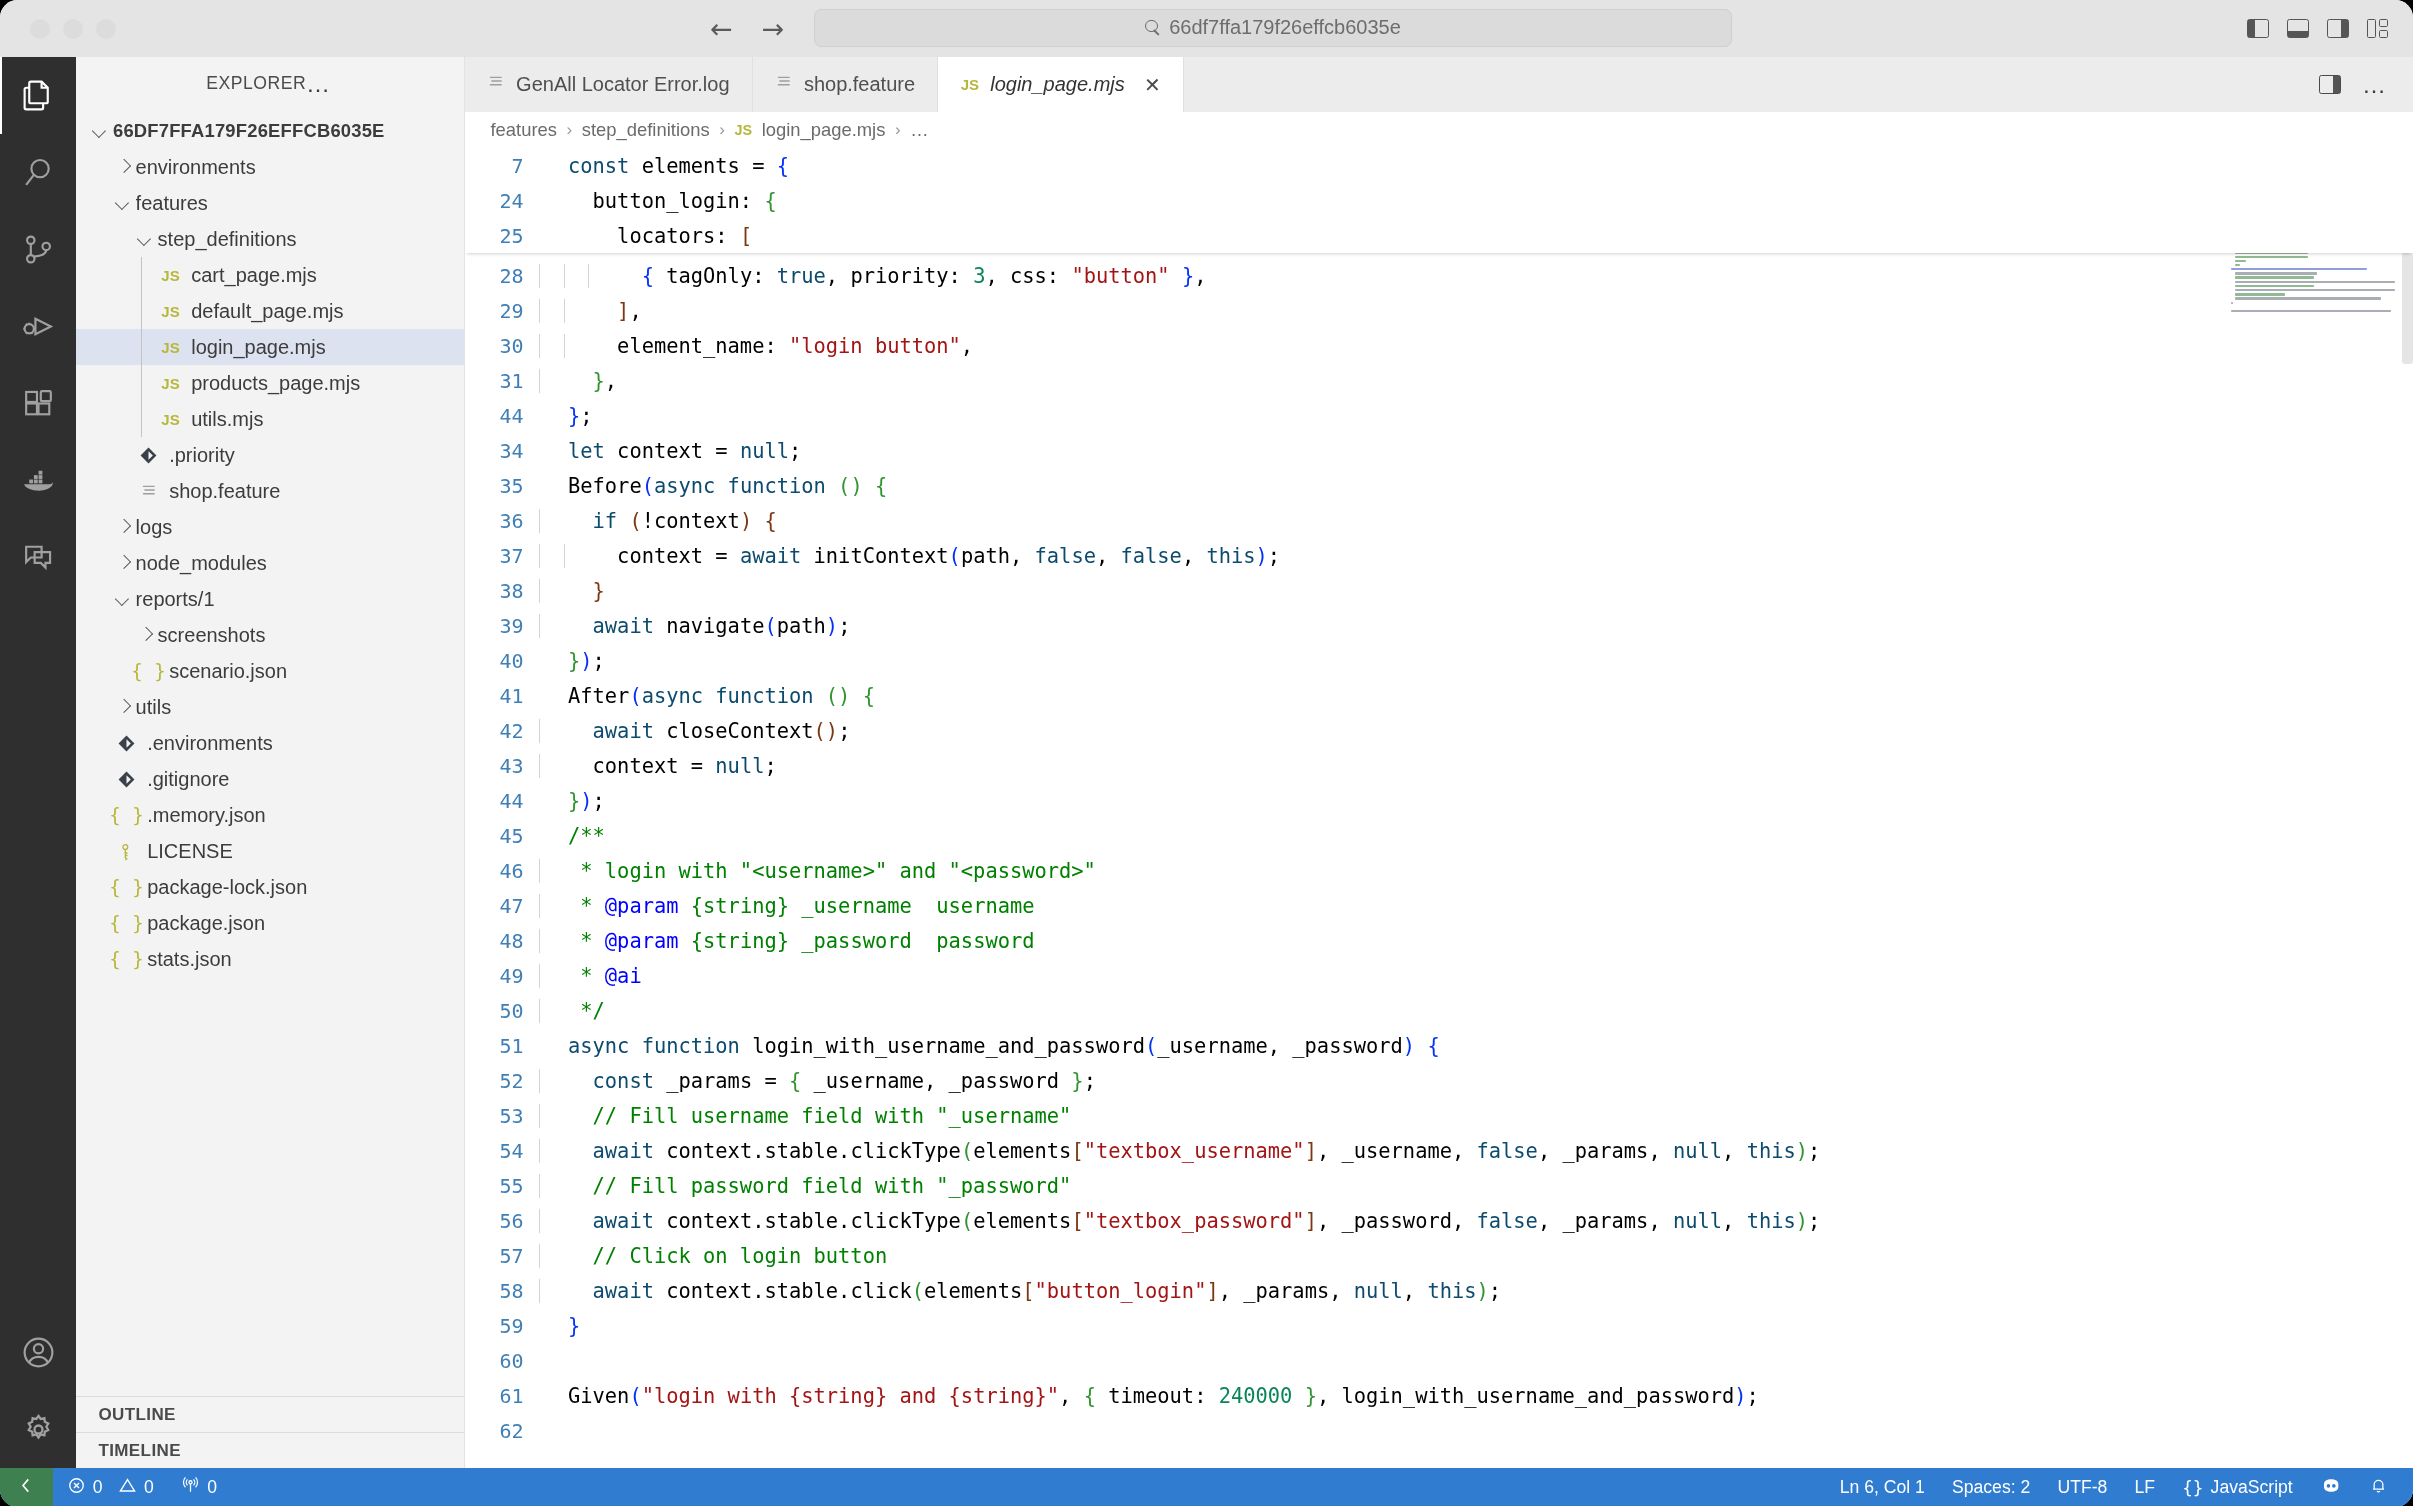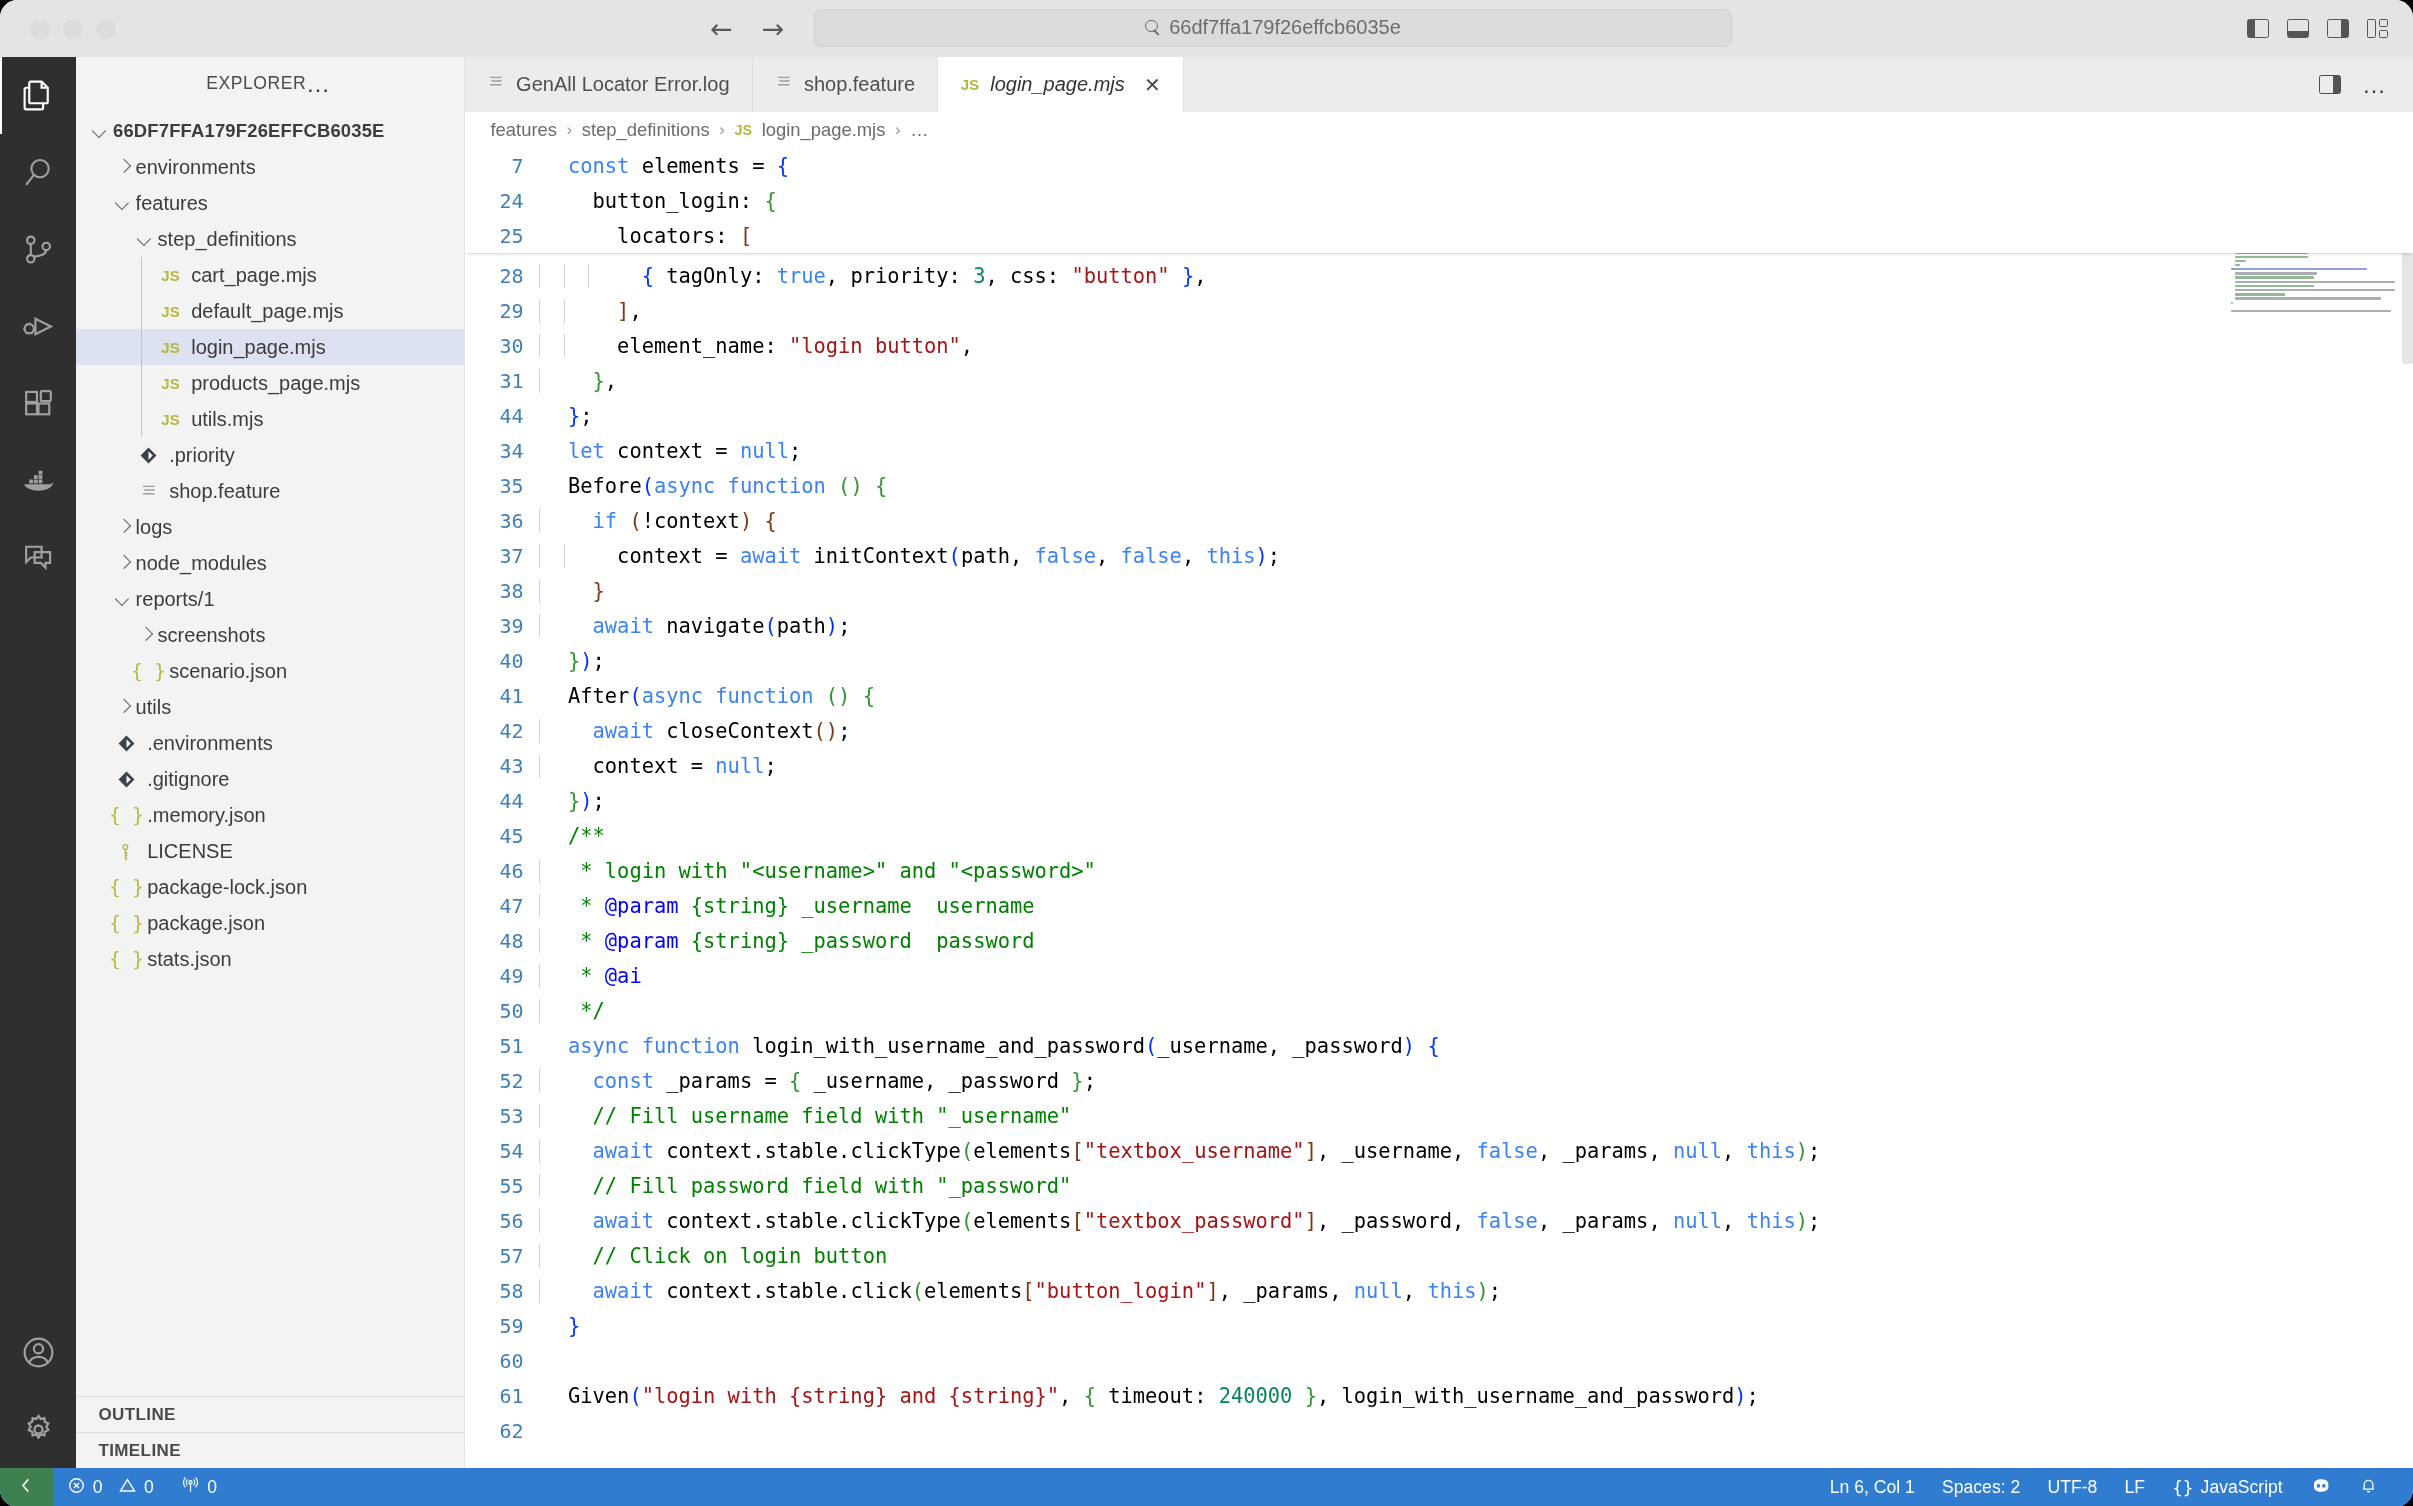--- a/index.html
+++ b/index.html
@@ -167,21 +167,21 @@
     font-family: "DejaVu Sans Mono", monospace; font-size: 20.4px; white-space: pre;
   }
   .lnum {
     width: 73px; flex:none; text-align: right; padding-right: 14.4px;
     color: #3f7fb5; font-family: "DejaVu Sans Mono", monospace; font-size: 20px;
   }
   .ctext { position: relative; padding-left: 30px; }
   .ind { position:absolute; top:0; bottom:0; width:0.8px; background:#d3d3d3; }
 
   
-  .k   { color: #3b82f6; }   
+  .k   { color: #0c4a6e; }   
   .s   { color: #a31515; }   
   .c   { color: #008000; }   
   .n   { color: #098658; }   
   .p   { color: #000000; }   
   .br1 { color: #0431fa; }   
   .br2 { color: #319331; }   
   .br3 { color: #7b3814; }   
   .jd  { color: #0000ff; }   
 
   #minimap {
@@ -199,21 +199,21 @@
     position: absolute; left: 0; right: 0; bottom: 0; height: 39px;
     background: #2f7cd1; display: flex; align-items: center;
     color: #fff; font-size: 17.6px;
   }
   #remote-ind {
     width: 53px; height: 39px; background: #3f8050;
     display:flex; align-items:center; justify-content:center;
     font-size: 19px; border-bottom-left-radius: 16px;
   }
   .sb-item { display:flex; align-items:center; gap: 7.2px; padding: 0 13.6px; height:39px; }
-  .sb-right { margin-left:auto; display:flex; align-items:center; padding-right: 21px; }
+  .sb-right { margin-left:auto; display:flex; align-items:center; padding-right: 11px; }
   .sb-ic { font-size: 18.4px; display:inline-block; }
 </style>
 </head>
 <body>
 
 <div id="app">
 
   <div id="titlebar">
     <div class="traffic">
       <span class="tl-dot"></span>

